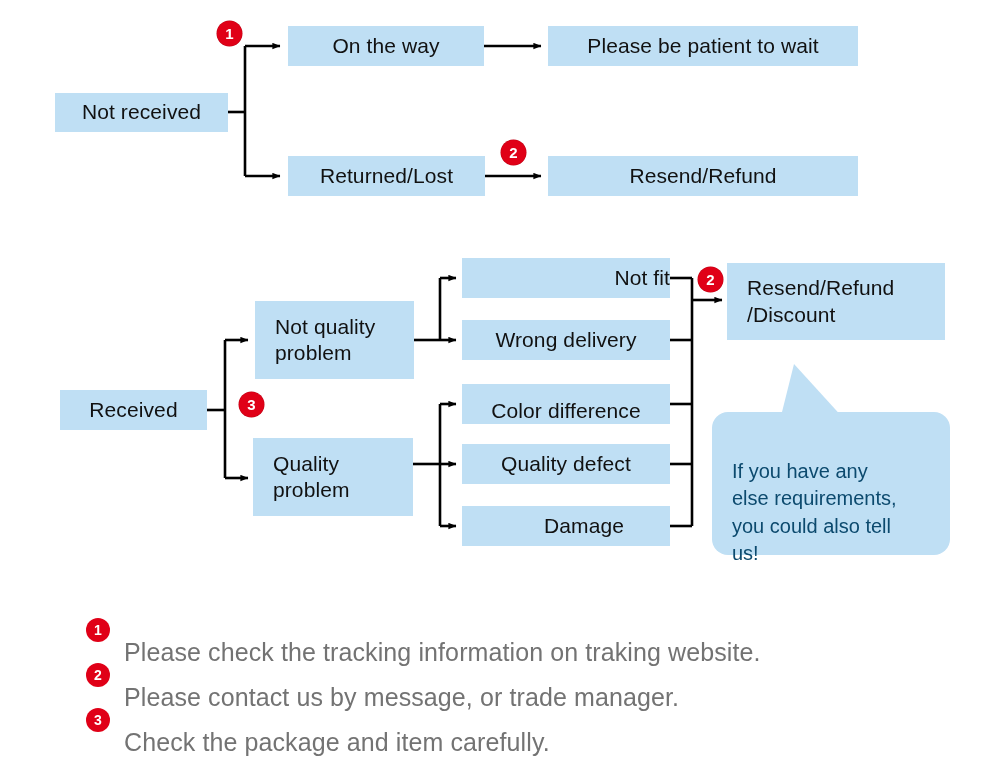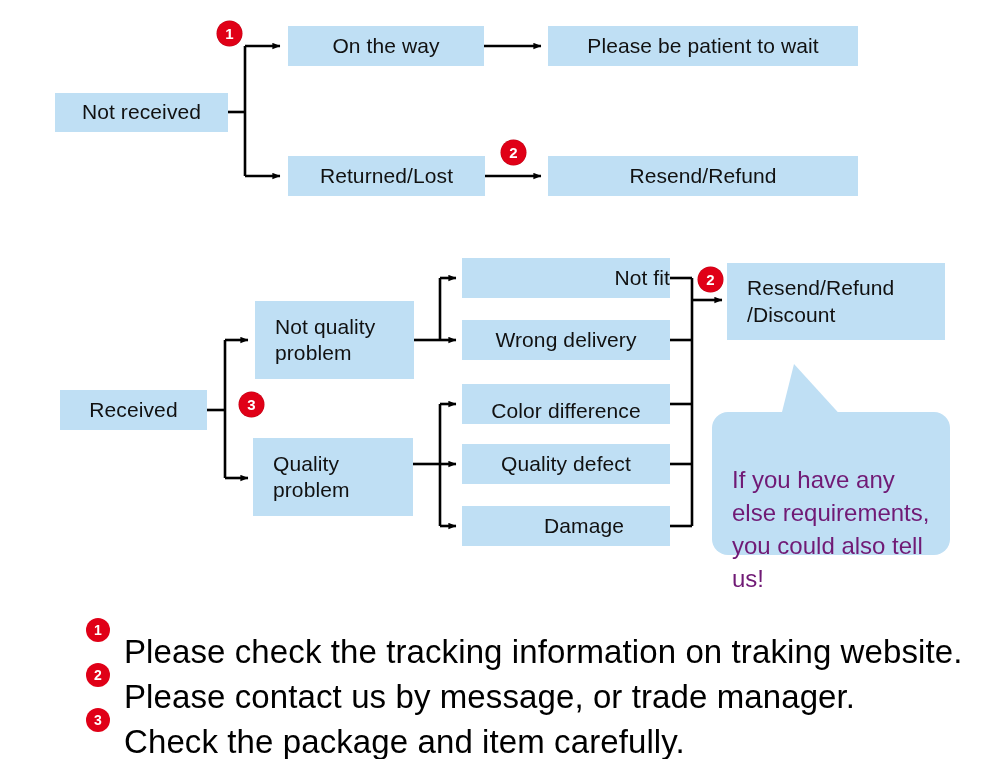--- a/index.html
+++ b/index.html
@@ -61,23 +61,23 @@
     justify-content: center;
     line-height: 1;
     box-shadow: 0 0 0 0.5px #c00014;
   }
   .bubble {
     position: absolute;
     background: #bfdff4;
     border-radius: 16px;
     box-sizing: border-box;
     padding: 18px 18px 14px 20px;
-    font-size: 24px;
+    font-size: 20px;
     line-height: 1.38;
-    color: #701a75;
+    color: #0c4a6e;
     white-space: pre-line;
   }
   .bubble-tail {
     position: absolute;
     pointer-events: none;
   }
   #legend {
     position: absolute;
     left: 86px;
     top: 607px;
@@ -97,22 +97,22 @@
     font-size: 14px;
     font-weight: bold;
     display: flex;
     align-items: center;
     justify-content: center;
     flex: 0 0 auto;
     line-height: 1;
   }
   .legend-text {
     margin-left: 14px;
-    font-size: 33px;
-    color: #000000;
+    font-size: 25px;
+    color: #737373;
     letter-spacing: 0.1px;
     white-space: nowrap;
     margin-top: 45px;
   }
 </style>
 </head>
 <body>
 
 <div id="canvas">
 

